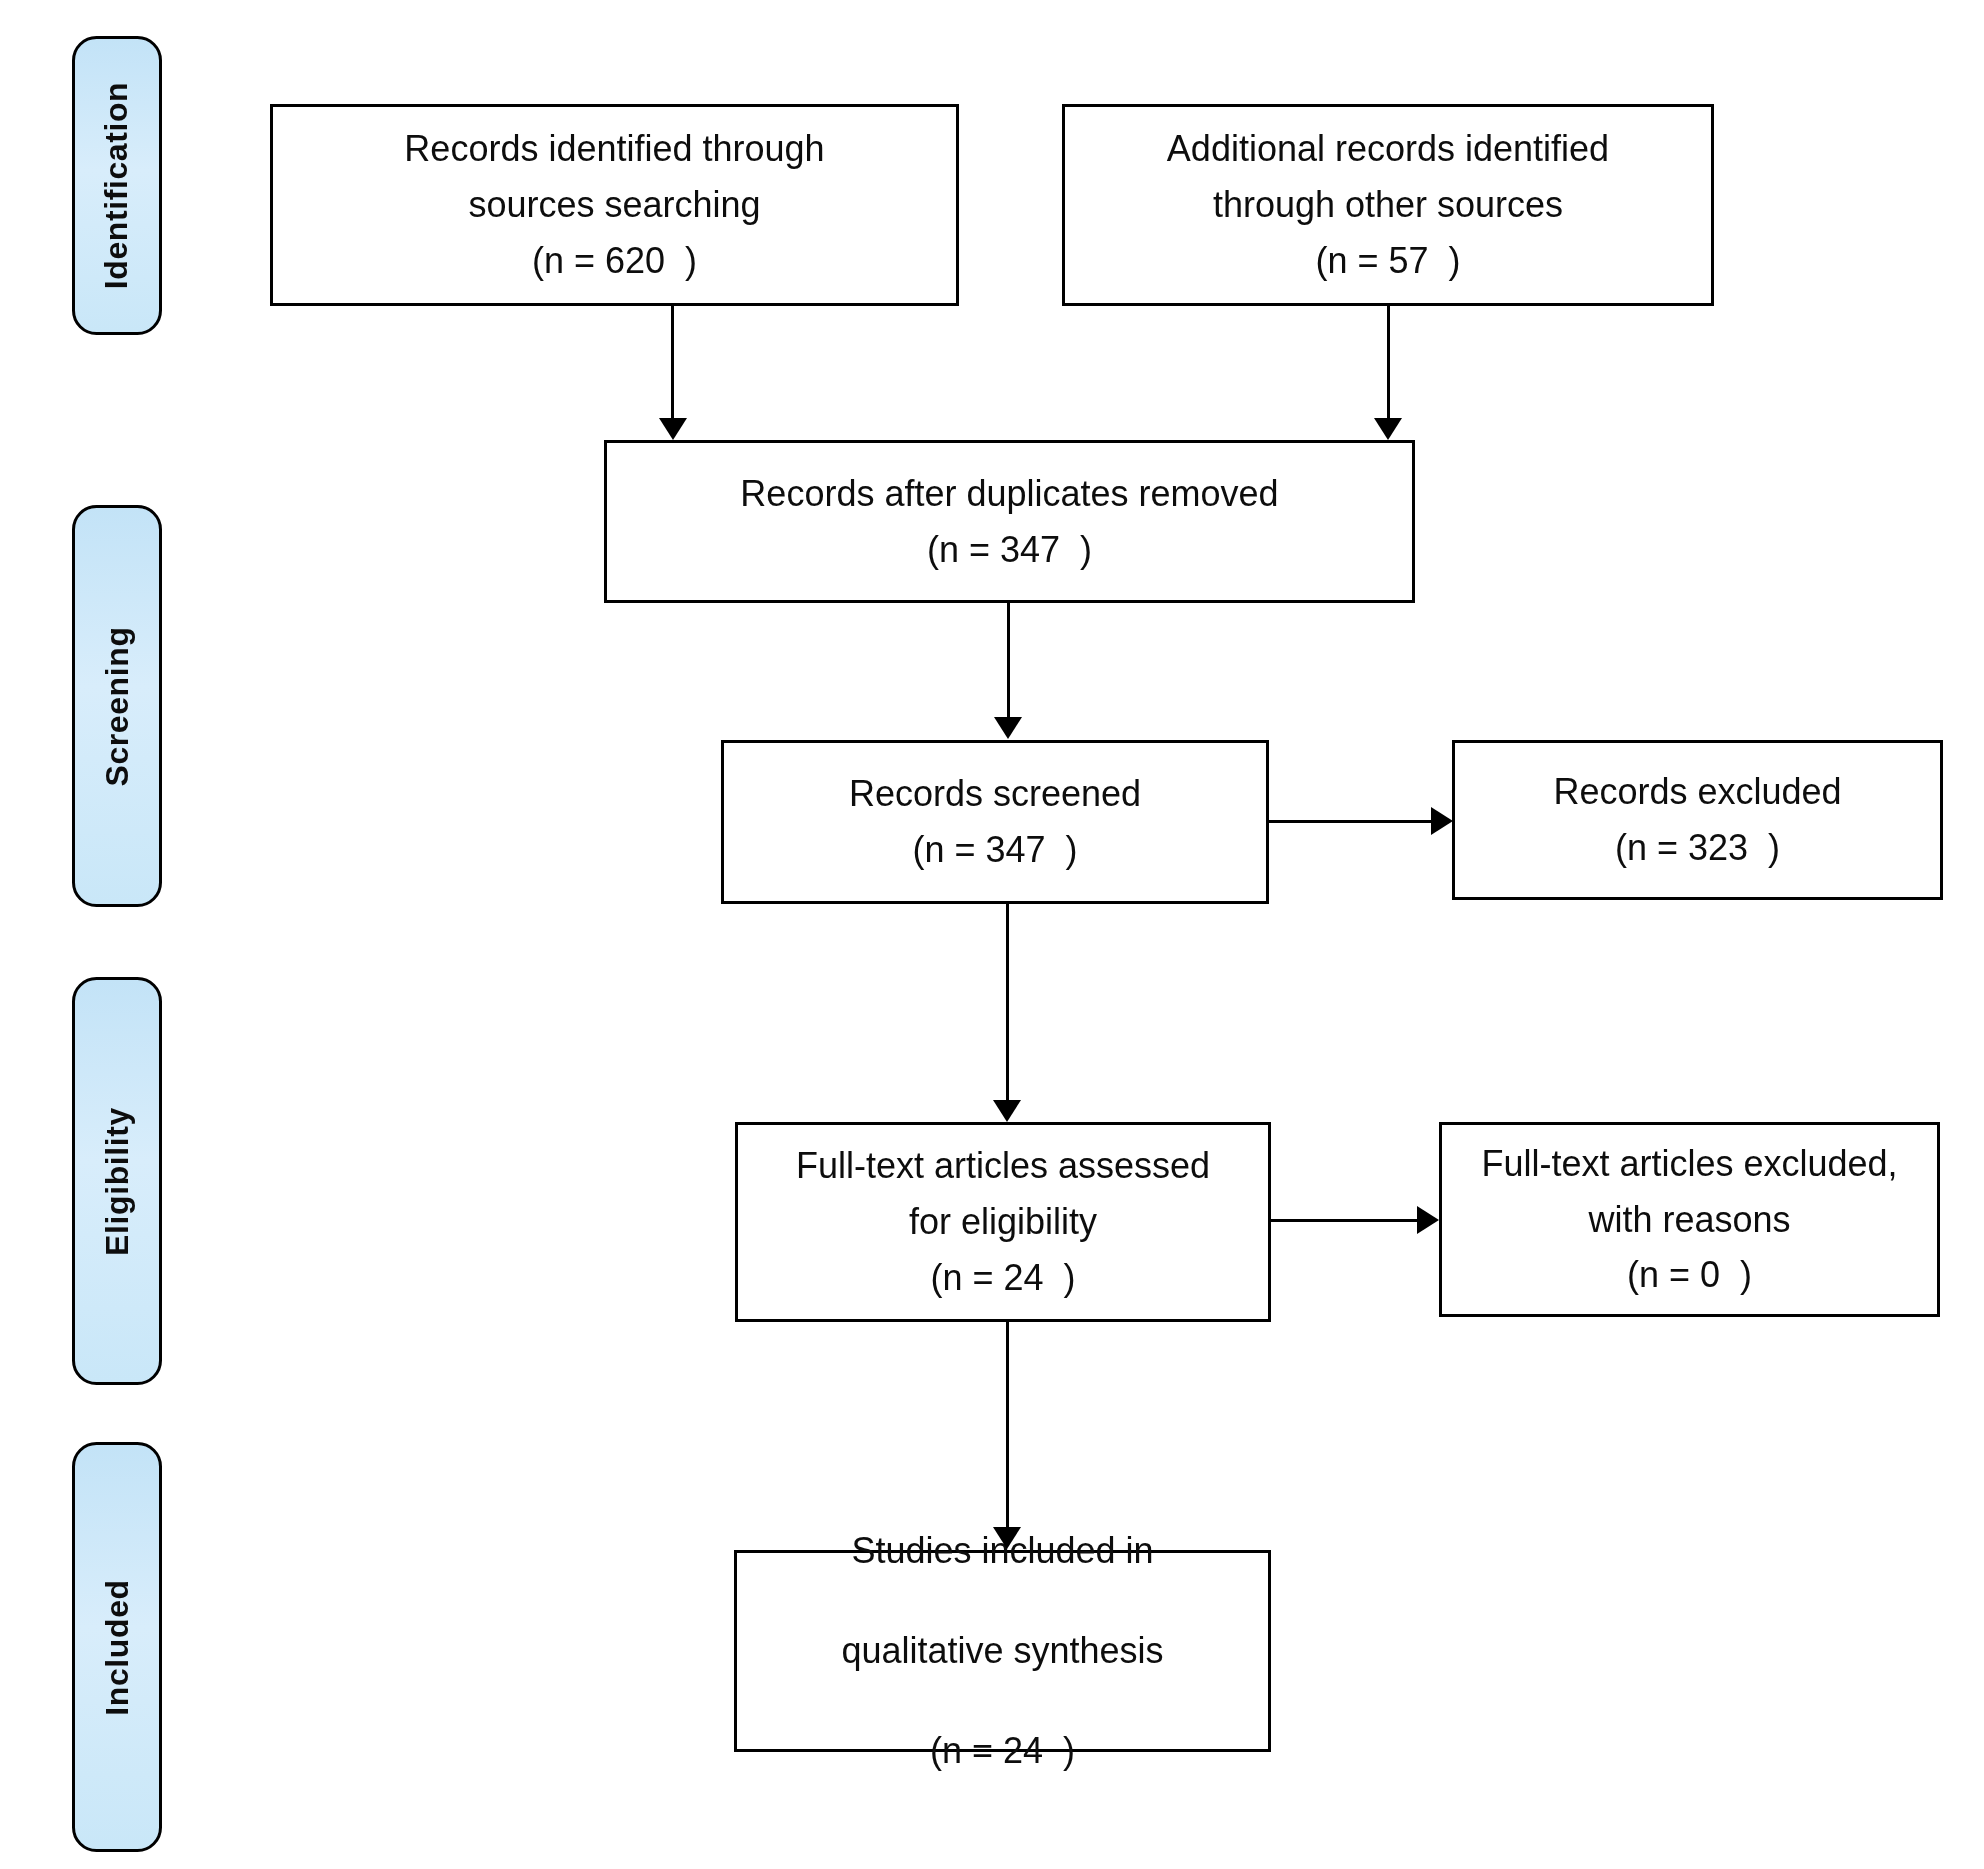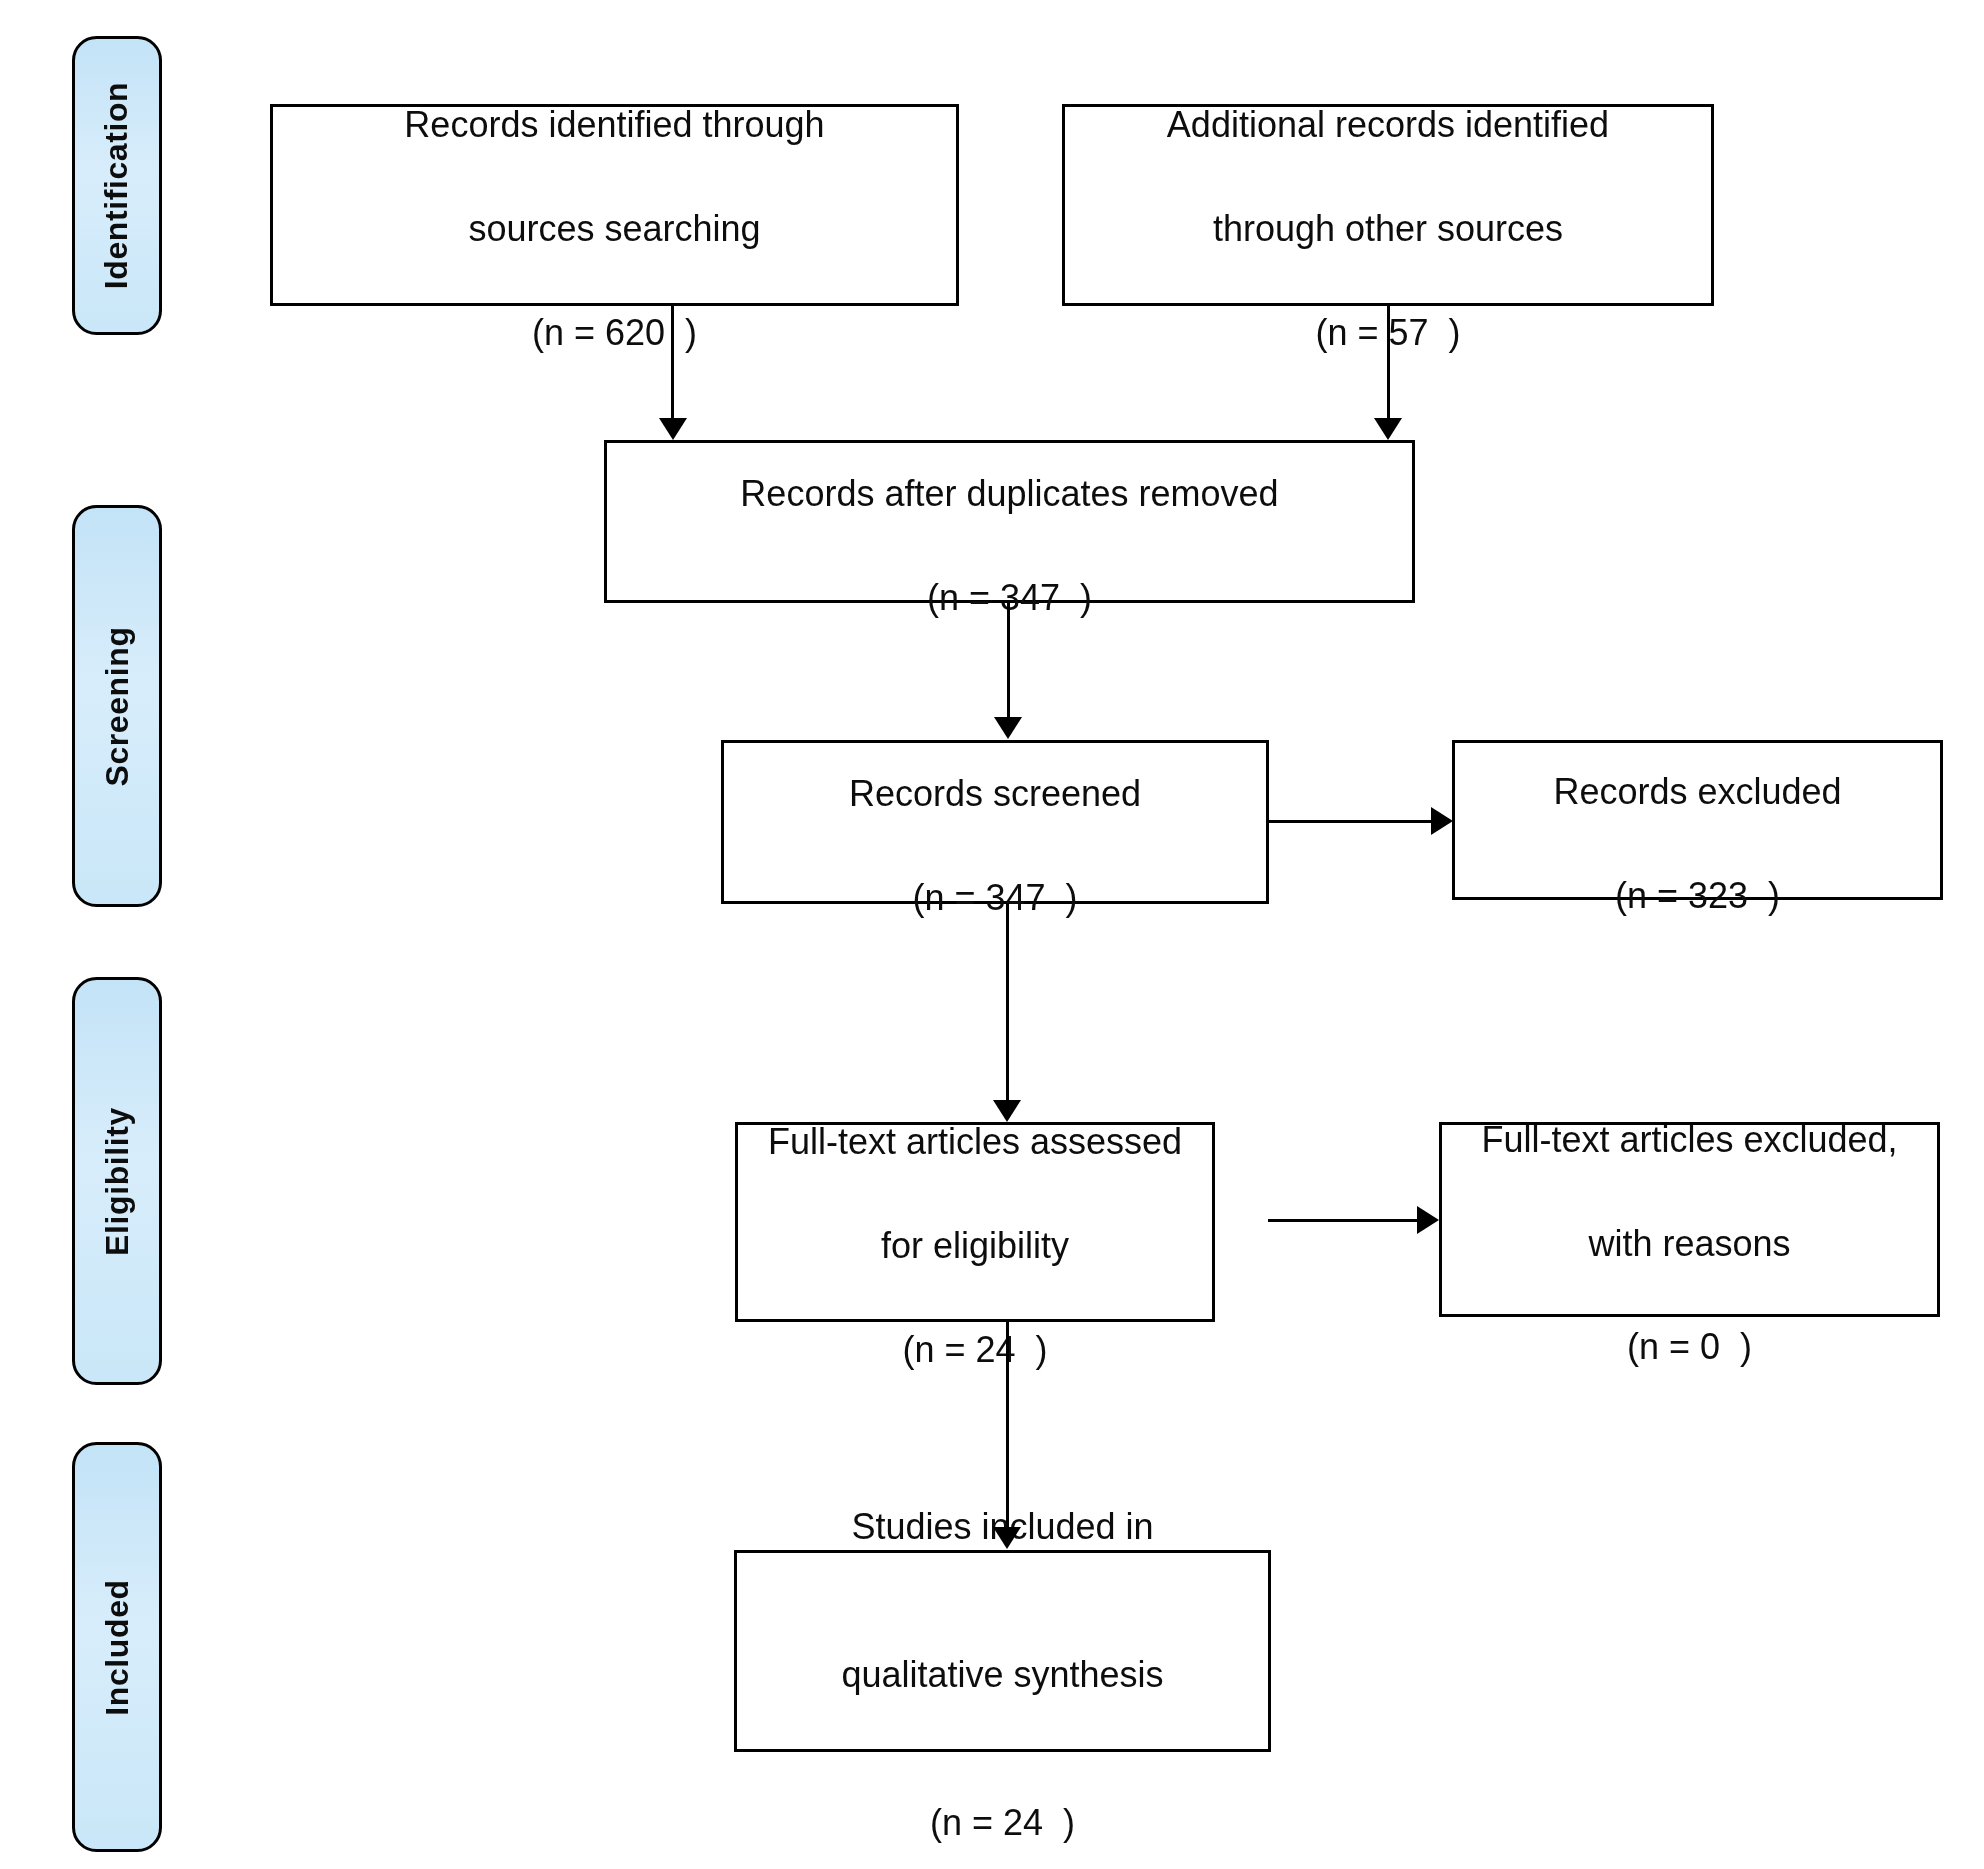--- a/index.html
+++ b/index.html
@@ -44,21 +44,21 @@
     border: 3.7px solid #000000;
     display: flex;
     flex-direction: column;
     align-items: center;
     justify-content: center;
     text-align: center;
     font-size: 36px;
     line-height: 1.55;
     padding: 6.1px 12.3px;
   }
-  .tline { white-space: pre-wrap; margin-top: 48px; }
+  .tline { white-space: pre-wrap; }
   
   .vline {
     position: absolute;
     width: 3.1px;
     background: #000000;
   }
   .hline {
     position: absolute;
     height: 3.1px;
     background: #000000;
@@ -114,21 +114,21 @@
 
 <div class="node" style="left:721px; top:740px; width:548px; height:164px;">
   <div class="tline">Records screened</div>
   <div class="tline">(n = 347  )</div>
 </div>
 <div class="node" style="left:1452px; top:740px; width:491px; height:160px;">
   <div class="tline">Records excluded</div>
   <div class="tline">(n = 323  )</div>
 </div>
 
-<div class="node" style="left:735px; top:1122px; width:480px; height:200px;">
+<div class="node" style="left:735px; top:1122px; width:536px; height:200px;">
   <div class="tline">Full-text articles assessed</div>
   <div class="tline">for eligibility</div>
   <div class="tline">(n = 24  )</div>
 </div>
 <div class="node" style="left:1439px; top:1122px; width:501px; height:195px;justify-content:center;">
   <div class="tline">Full-text articles excluded,</div>
   <div class="tline">with reasons</div>
   <div class="tline">(n = 0  )</div>
 </div>
 

